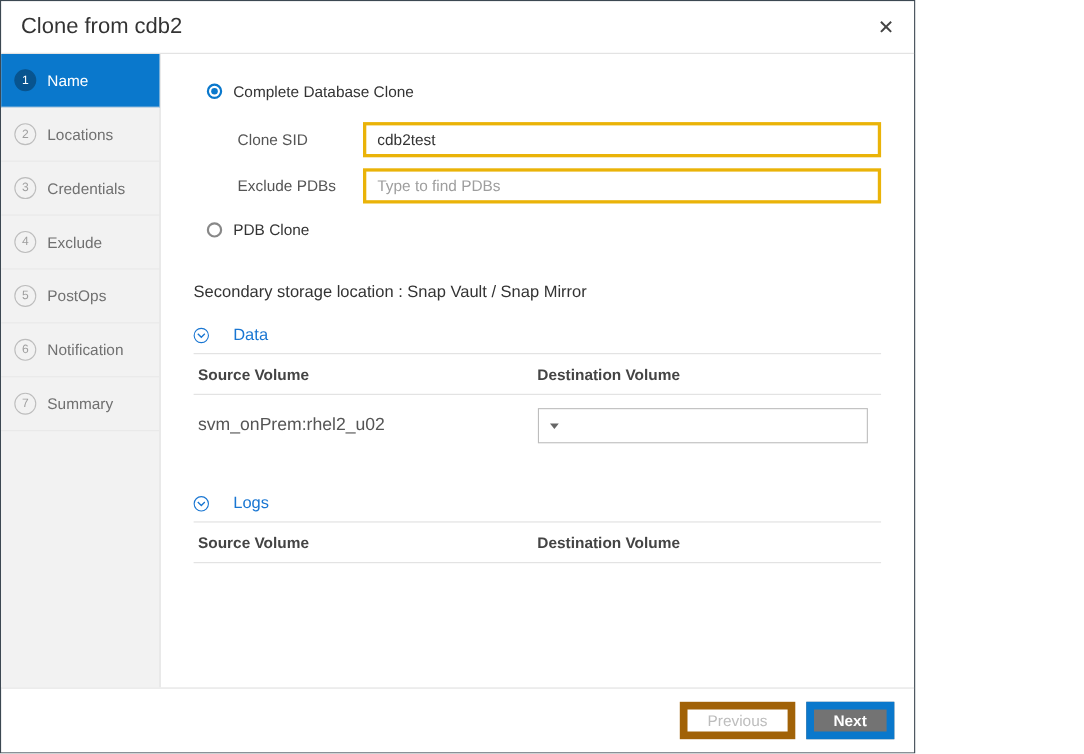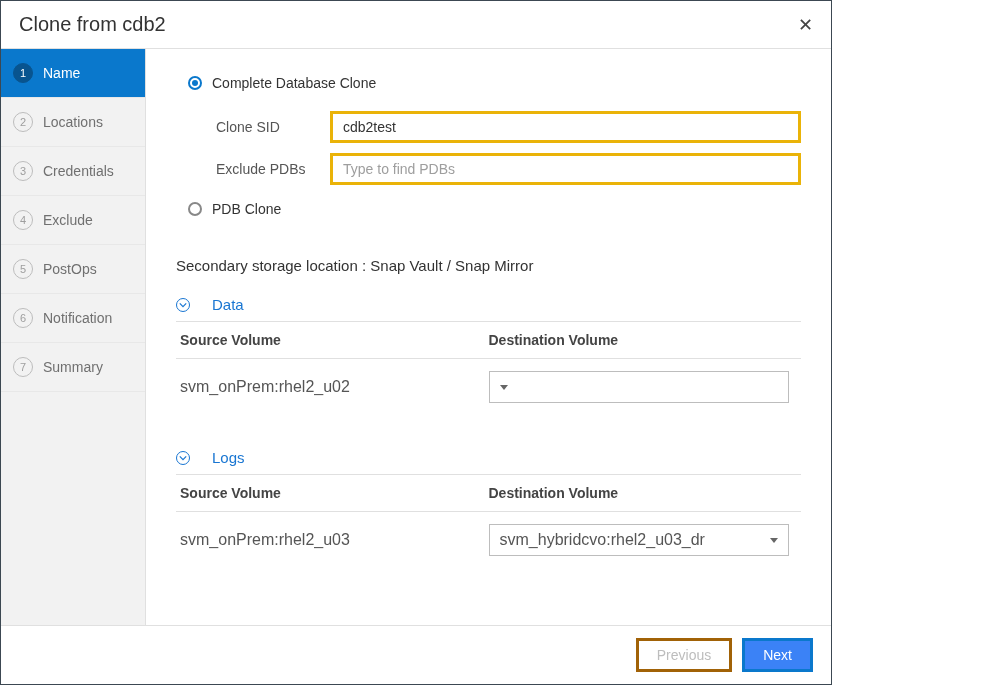--- a/index.html
+++ b/index.html
@@ -29,22 +29,22 @@
 .chev { width: 14px; height: 14px; border: 1.5px solid #1976d2; border-radius: 50%; display: flex; align-items: center; justify-content: center; }
 .chev svg { width: 8px; height: 8px; }
 .table { width: 100%; }
 .table-head { display: flex; border-top: 1px solid #e0e0e0; border-bottom: 1px solid #e0e0e0; padding: 10px 4px; color: #444; font-weight: 600; font-size: 14px; }
 .table-row { display: flex; align-items: center; padding: 12px 4px 24px 4px; color: #555; font-size: 16px; }
 .col-src { flex: 1; }
 .col-dst { flex: 1; }
 .select { width: 300px; height: 32px; border: 1px solid #bdbdbd; display: flex; align-items: center; justify-content: space-between; padding: 0 10px; cursor: pointer; background: #fff; }
 .select .caret { border-left: 4px solid transparent; border-right: 4px solid transparent; border-top: 5px solid #666; }
 .modal-footer { border-top: 1px solid #e0e0e0; padding: 12px 18px; display: flex; justify-content: flex-end; gap: 10px; }
-.btn { height: 34px; padding: 0 18px; font-size: 14px; border: 3px solid #a16207; background: #fff; cursor: pointer; }
-.btn-primary { background: #3b82f6; color: #fff; border-color: #0a78cc; }
+.btn { height: 34px; padding: 0 18px; font-size: 14px; border: 7px solid #a16207; background: #fff; cursor: pointer; }
+.btn-primary { background: #737373; color: #fff; border-color: #0a78cc; font-weight: bold; }
 .btn[disabled] { color: #bdbdbd; cursor: default; }
 </style>
 </head>
 <body>
 
 <div class="modal">
   <div class="modal-header">
     <div class="modal-title">Clone from cdb2</div>
     <button class="close-btn">
       <span>✕</span>
@@ -135,29 +135,20 @@
               <path d="M1 3 L5 7 L9 3" fill="none" stroke="#1976d2" stroke-width="1.5"></path>
             </svg>
         </span>
         <span>Logs</span>
       </div>
       <div class="table">
         <div class="table-head">
           <div class="col-src">Source Volume</div>
           <div class="col-dst">Destination Volume</div>
         </div>
-        <div class="table-row">
-          <div class="col-src">svm_onPrem:rhel2_u03</div>
-          <div class="col-dst">
-            <div class="select">
-              <span>svm_hybridcvo:rhel2_u03_dr</span>
-              <span class="caret"></span>
-            </div>
-          </div>
-        </div>
       </div>
     </div>
   </div>
 
   <div class="modal-footer">
     <button class="btn" disabled="">Previous</button>
     <button class="btn btn-primary">Next</button>
   </div>
 </div>
 

